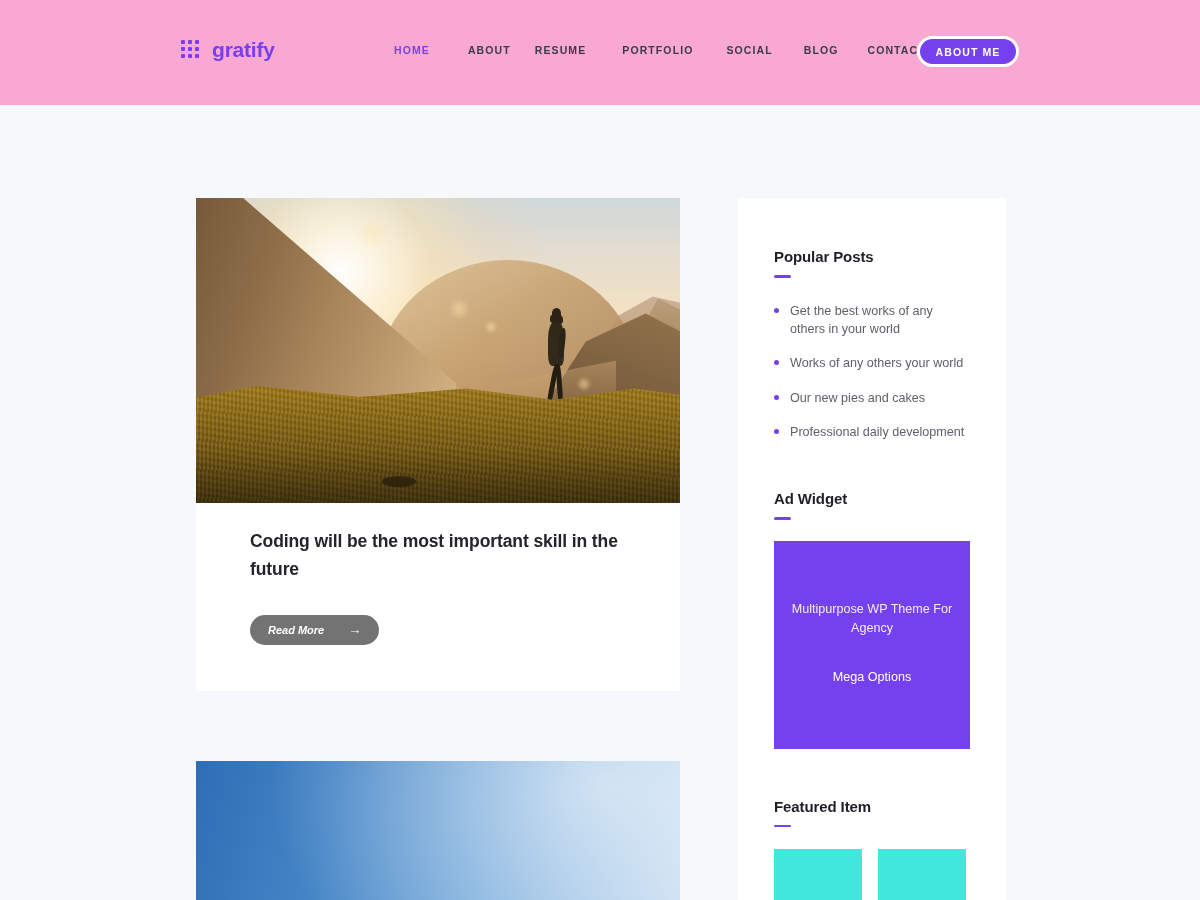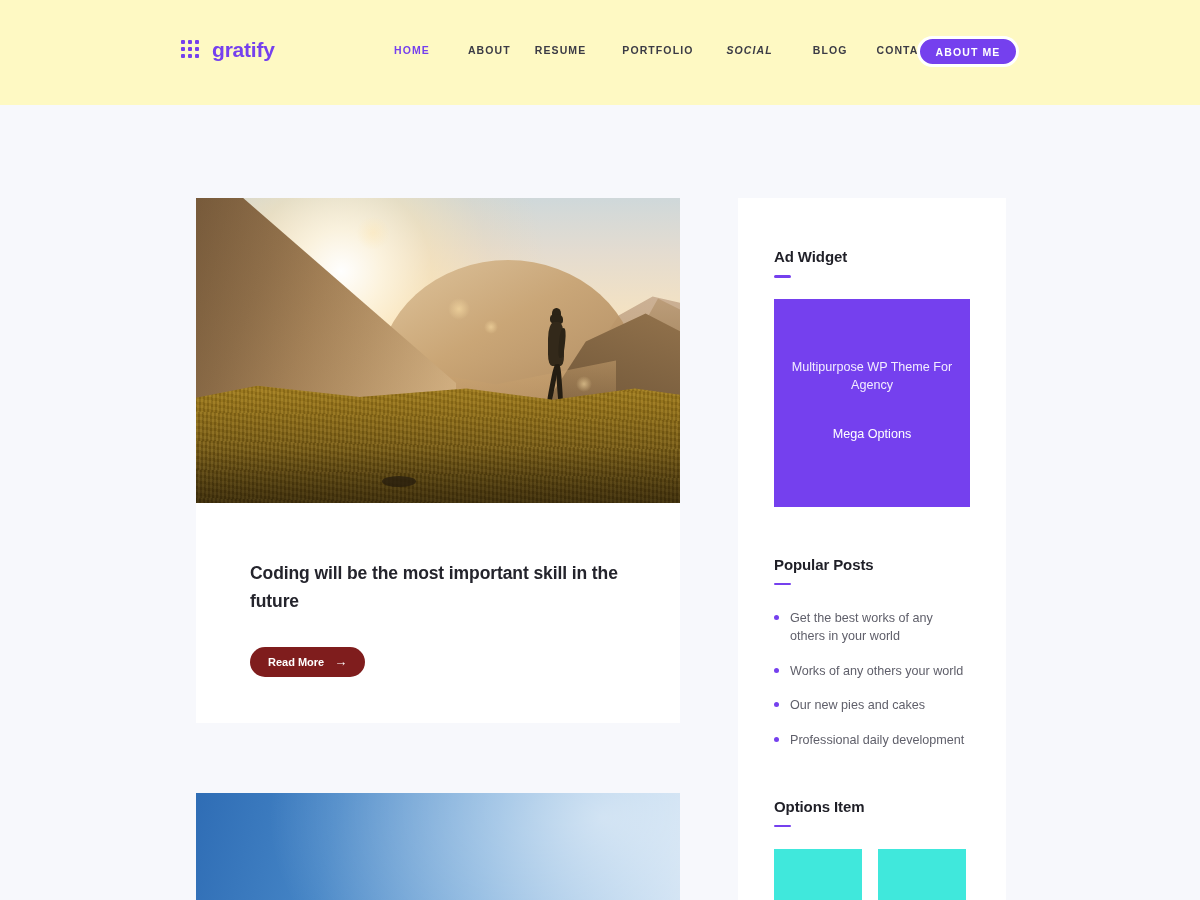--- a/index.html
+++ b/index.html
@@ -14,21 +14,21 @@
     background: #f7f8fc;
     font-family: "Liberation Sans", sans-serif;
     -webkit-font-smoothing: antialiased;
   }
 
   
   .site-header {
     position: relative;
     width: 1200px;
     height: 105px;
-    background: #fef9c3;
+    background: #f9a8d4;
     display: flex;
     align-items: center;
   }
 
   .header-inner {
     width: 1200px;
     height: 105px;
     position: relative;
   }
 
@@ -84,21 +84,21 @@
     text-decoration: none;
     white-space: nowrap;
     cursor: pointer;
   }
   .nav-link.is-active { color: #7540ee; }
 
   .nav-link:nth-child(1) { margin-right: 38px; }
   .nav-link:nth-child(2) { margin-right: 24px; }
   .nav-link:nth-child(3) { margin-right: 36px; }
   .nav-link:nth-child(4) { margin-right: 33px; }
-  .nav-link:nth-child(5) { margin-right: 40px; font-style: italic; }
+  .nav-link:nth-child(5) { margin-right: 31px; }
   .nav-link:nth-child(6) { margin-right: 29px; }
 
   .hire-btn {
     position: absolute;
     left: 917px;
     top: 36px;
     width: 102px;
     height: 31px;
     border-radius: 16px;
     background: #7540ee;
@@ -309,53 +309,54 @@
     position: absolute; left: 6px; top: 56px;
     width: 5px; height: 42px; background: #241d12;
     border-radius: 32%; transform: rotate(11deg);
   }
   .hiker .leg-b {
     position: absolute; left: 13px; top: 56px;
     width: 5px; height: 42px; background: #241d12;
     border-radius: 32%; transform: rotate(-4deg);
   }
 
-  .post-body { padding: 56px 54px 46px 54px; }
+  .post-body { padding: 24px 54px 46px 54px; }
 
   .post-title {
     font-size: 17.5px;
     font-weight: bold;
     color: #24242c;
     line-height: 1.62;
     letter-spacing: -0.1px;
   }
 
   .post-excerpt {
     margin-top: 20px;
     font-size: 12.8px;
     color: #74747e;
     line-height: 1.72;
   }
 
   .read-more {
     margin-top: 31px;
     display: inline-flex;
     align-items: center;
-    gap: 10px;
+    gap: 24px;
     height: 30px;
     padding: 0 18px;
     border-radius: 15px;
-    background: #7f1d1d;
+    background: #737373;
     color: #ffffff;
     font-size: 11px;
     font-weight: bold;
     text-decoration: none;
     cursor: pointer;
     border: none;
     font-family: "Liberation Sans", sans-serif;
+    font-style: italic;
   }
   .read-more .arrow {
     font-size: 13px;
     font-weight: normal;
     line-height: 1;
     display: inline-block;
     transform: translateY(-0.5px);
   }
 
   
@@ -545,41 +546,41 @@
     <article class="post-card-2">
       <div class="post-thumb-2"></div>
     </article>
 
   </main>
 
   <aside class="side-col">
     <div class="side-card">
 
       <section class="widget">
-        <h3 class="widget-title">Ad Widget</h3>
-        <div class="widget-rule"></div>
-        <div class="ad-box">
-          <div class="ad-line-1">Multipurpose WP Theme For Agency</div>
-          <div class="ad-line-2">Mega Options</div>
-        </div>
-      </section>
-
-      <section class="widget">
         <h3 class="widget-title">Popular Posts</h3>
         <div class="widget-rule"></div>
         <ul class="post-list">
           <li>Get the best works of any others in your world</li>
           <li>Works of any others your world</li>
           <li>Our new pies and cakes</li>
           <li>Professional daily development</li>
         </ul>
       </section>
 
       <section class="widget">
-        <h3 class="widget-title">Options Item</h3>
+        <h3 class="widget-title">Ad Widget</h3>
+        <div class="widget-rule"></div>
+        <div class="ad-box">
+          <div class="ad-line-1">Multipurpose WP Theme For Agency</div>
+          <div class="ad-line-2">Mega Options</div>
+        </div>
+      </section>
+
+      <section class="widget">
+        <h3 class="widget-title">Featured Item</h3>
         <div class="widget-rule"></div>
         <div class="featured-grid">
           <div class="featured-thumb"></div>
           <div class="featured-thumb"></div>
 
         </div>
       </section>
 
     </div>
   </aside>

